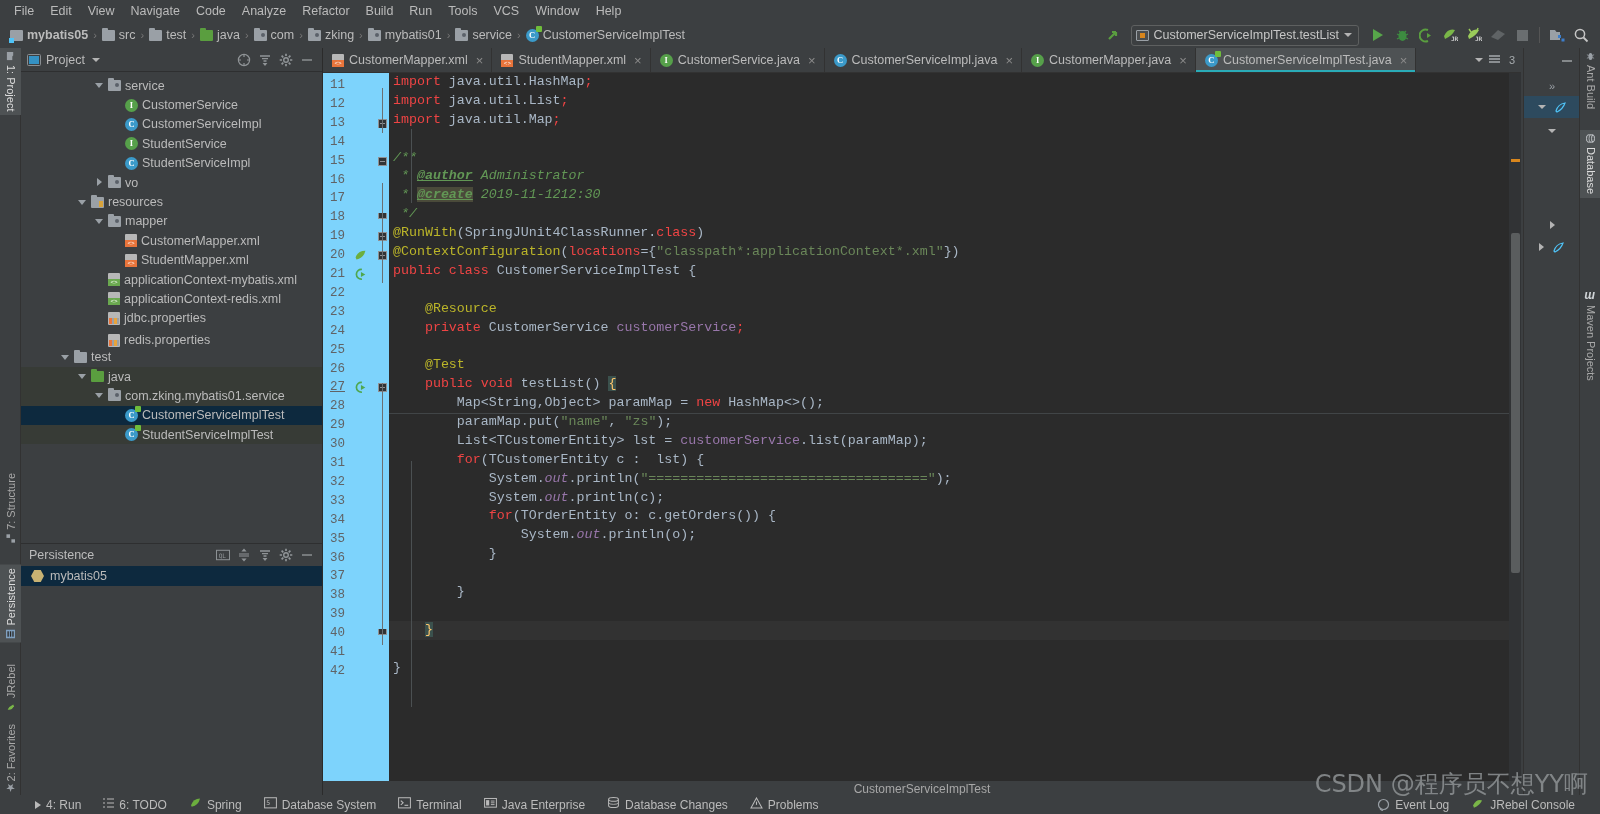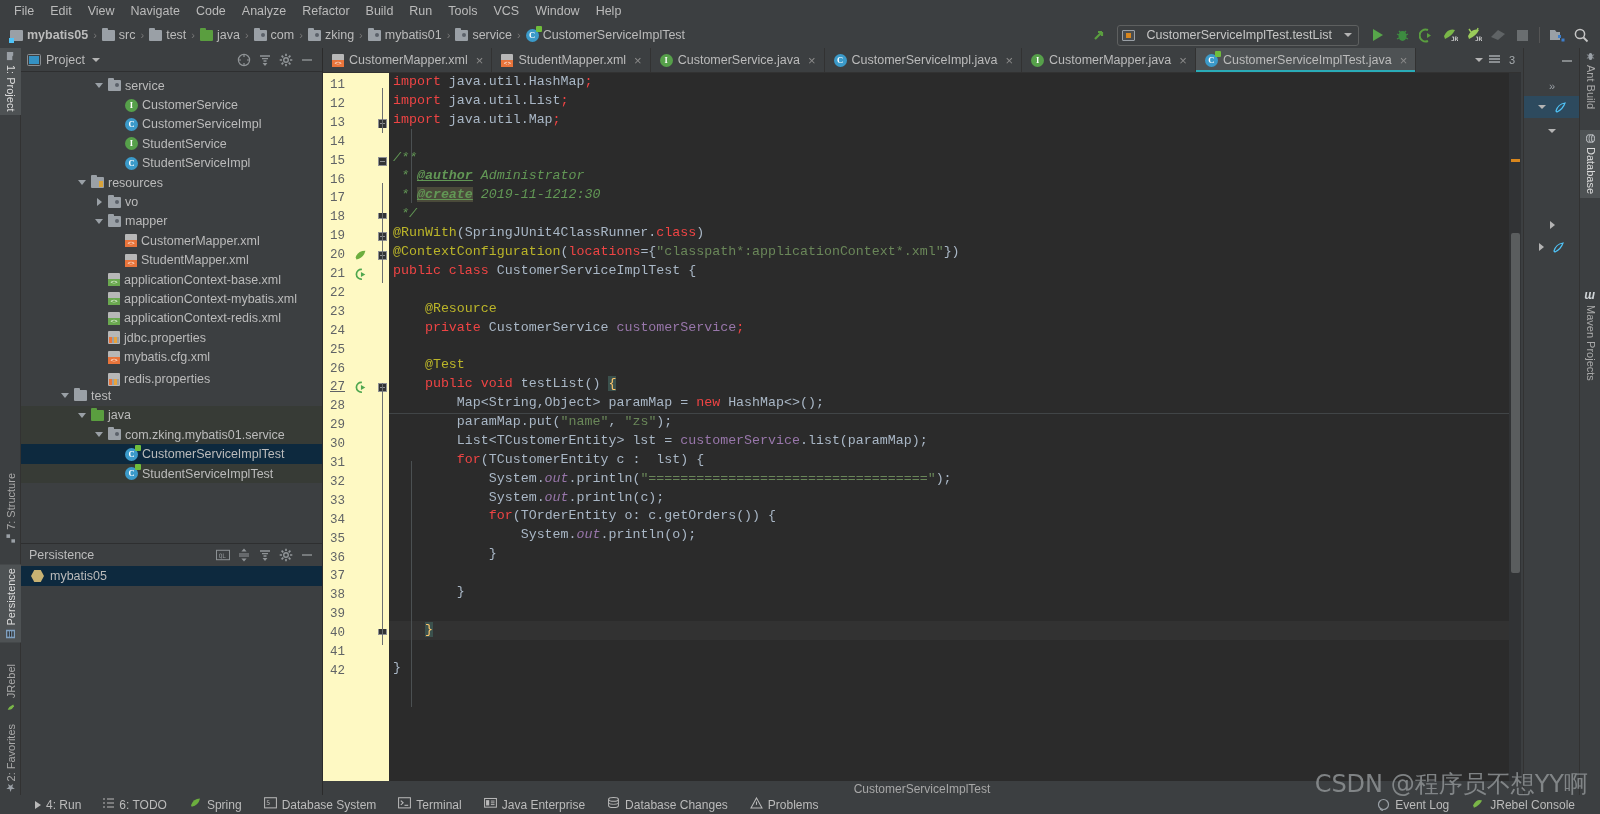--- a/index.html
+++ b/index.html
@@ -91,21 +91,21 @@
   }
 
   #toolbar-right {
     margin-left: auto; display: flex; align-items: center; gap: 2px; padding-right: 8px;
   }
   .tb-btn {
     width: 22px; height: 22px; display: flex; align-items: center; justify-content: center;
     border-radius: 3px;
   }
   #run-config {
-    display: flex; align-items: center; gap: 12px; height: 21px;
+    display: flex; align-items: center; gap: 5px; height: 21px;
     border: 1px solid #5e6060; border-radius: 3px; padding: 0 6px 0 4px;
     background: #3c3f41; margin-right: 6px; margin-left: 4px;
   }
   #run-config .label { font-size: 12.5px; color: #c6c6c6; white-space: nowrap; }
   .cfg-ic {
     width: 13px; height: 11px; border: 1px solid #9aa0a6; border-radius: 1px;
     position: relative; background: #4a4d4f;
   }
   .cfg-ic:after {
     content: ""; position: absolute; left: 3px; top: 2px; width: 5px; height: 5px;
@@ -216,21 +216,21 @@
   .etab .x { color: #8b8b8b; font-size: 13px; margin-left: 3px; line-height: 1; }
 
   #tabbar-right {
     margin-left: auto; display: flex; align-items: center; gap: 6px;
     padding: 0 6px; flex: 0 0 auto;
   }
 
   #code-wrap { position: relative; height: 722px; background: #2b2b2b; overflow: hidden; }
   #gutter {
     position: absolute; left: 0; top: 0; width: 66px; height: 722px;
-    background: #fef9c3;
+    background: #7dd3fc;
   }
   .lnum {
     position: absolute; right: 44px; width: 30px; text-align: right;
     font-family: "Liberation Mono", monospace; font-size: 12.5px; color: #606366;
     line-height: 18.9px; height: 18.9px;
   }
   .gut-ic { position: absolute; left: 31px; width: 13px; height: 13px; }
   .fold {
     position: absolute; left: 55px; width: 9px; height: 9px;
   }
@@ -510,71 +510,61 @@
       <div class="trow" style="padding-left: 91px;">
         <span class="arrow"></span>
         <span class="ic cls-ic iface">I</span>
         <span>StudentService</span>
       </div>
       <div class="trow" style="padding-left: 91px;">
         <span class="arrow"></span>
         <span class="ic cls-ic">C</span>
         <span>StudentServiceImpl</span>
       </div>
+      <div class="trow" style="padding-left: 74px;">
+        <span class="arrow right"></span>
+        <span class="ic folder-ic mod"></span>
+        <span>vo</span>
+      </div>
       <div class="trow" style="padding-left: 57px;">
         <span class="arrow down"></span>
         <span class="ic folder-ic">
           <span style="position:absolute;right:1px;bottom:1px;width:4px;height:6px;background:#d8a33b;"></span>
         </span>
         <span>resources</span>
       </div>
       <div class="trow" style="padding-left: 74px;">
-        <span class="arrow right"></span>
-        <span class="ic folder-ic mod"></span>
-        <span>vo</span>
-      </div>
-      <div class="trow" style="padding-left: 74px;">
         <span class="arrow down"></span>
         <span class="ic folder-ic mod"></span>
         <span>mapper</span>
       </div>
       <div class="trow" style="padding-left: 91px;">
         <span class="arrow"></span>
         <span class="ic xml-ic"></span>
         <span>CustomerMapper.xml</span>
       </div>
       <div class="trow" style="padding-left: 91px;">
         <span class="arrow"></span>
         <span class="ic xml-ic"></span>
         <span>StudentMapper.xml</span>
       </div>
       <div class="trow" style="padding-left: 74px;">
         <span class="arrow"></span>
         <span class="ic xml-ic spring"></span>
-        <span>applicationContext-base.xml</span>
-      </div>
-      <div class="trow" style="padding-left: 74px;">
-        <span class="arrow"></span>
-        <span class="ic xml-ic spring"></span>
         <span>applicationContext-mybatis.xml</span>
       </div>
       <div class="trow" style="padding-left: 74px;">
         <span class="arrow"></span>
         <span class="ic xml-ic spring"></span>
         <span>applicationContext-redis.xml</span>
       </div>
       <div class="trow" style="padding-left: 74px;">
         <span class="arrow"></span>
         <span class="ic prop-ic"></span>
         <span>jdbc.properties</span>
-      </div>
-      <div class="trow" style="padding-left: 74px;">
-        <span class="arrow"></span>
-        <span class="ic xml-ic"></span>
-        <span>mybatis.cfg.xml</span>
       </div>
       <div class="trow" style="padding-left: 74px; align-items: flex-end;">
         <span class="arrow"></span>
         <span class="ic prop-ic"></span>
         <span>redis.properties</span>
       </div>
       <div class="trow" style="padding-left: 40px;">
         <span class="arrow down"></span>
         <span class="ic folder-ic"></span>
         <span>test</span>

